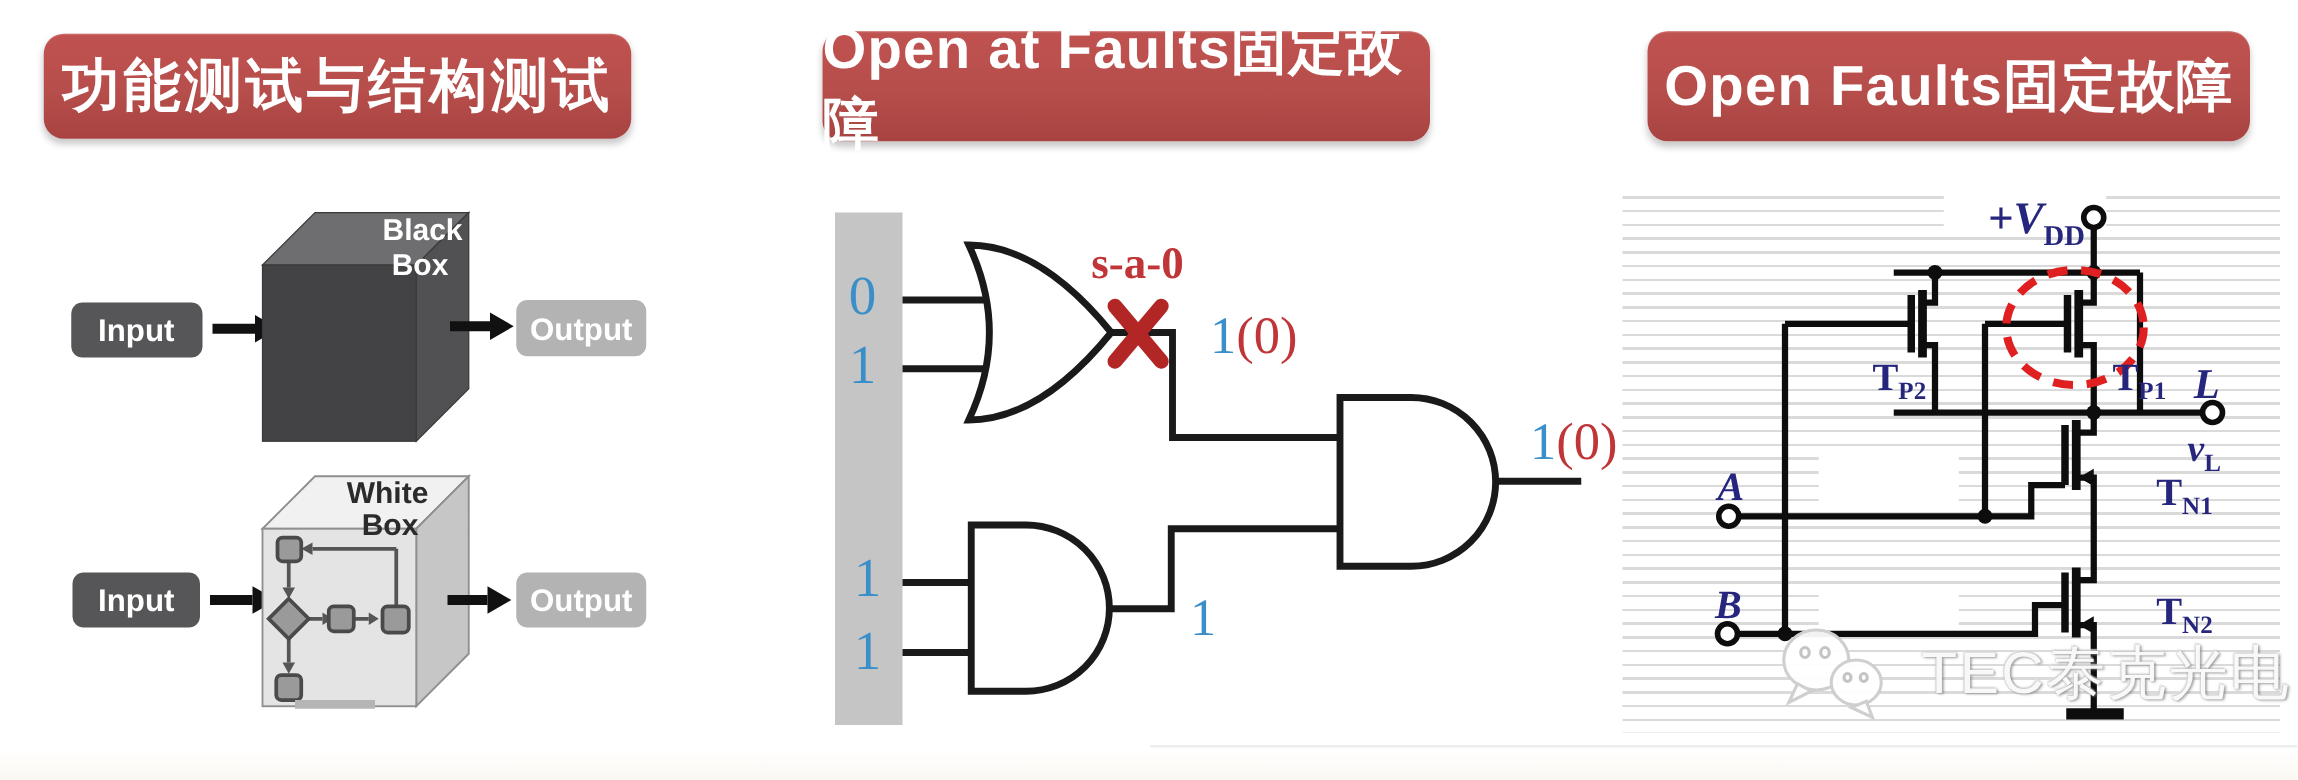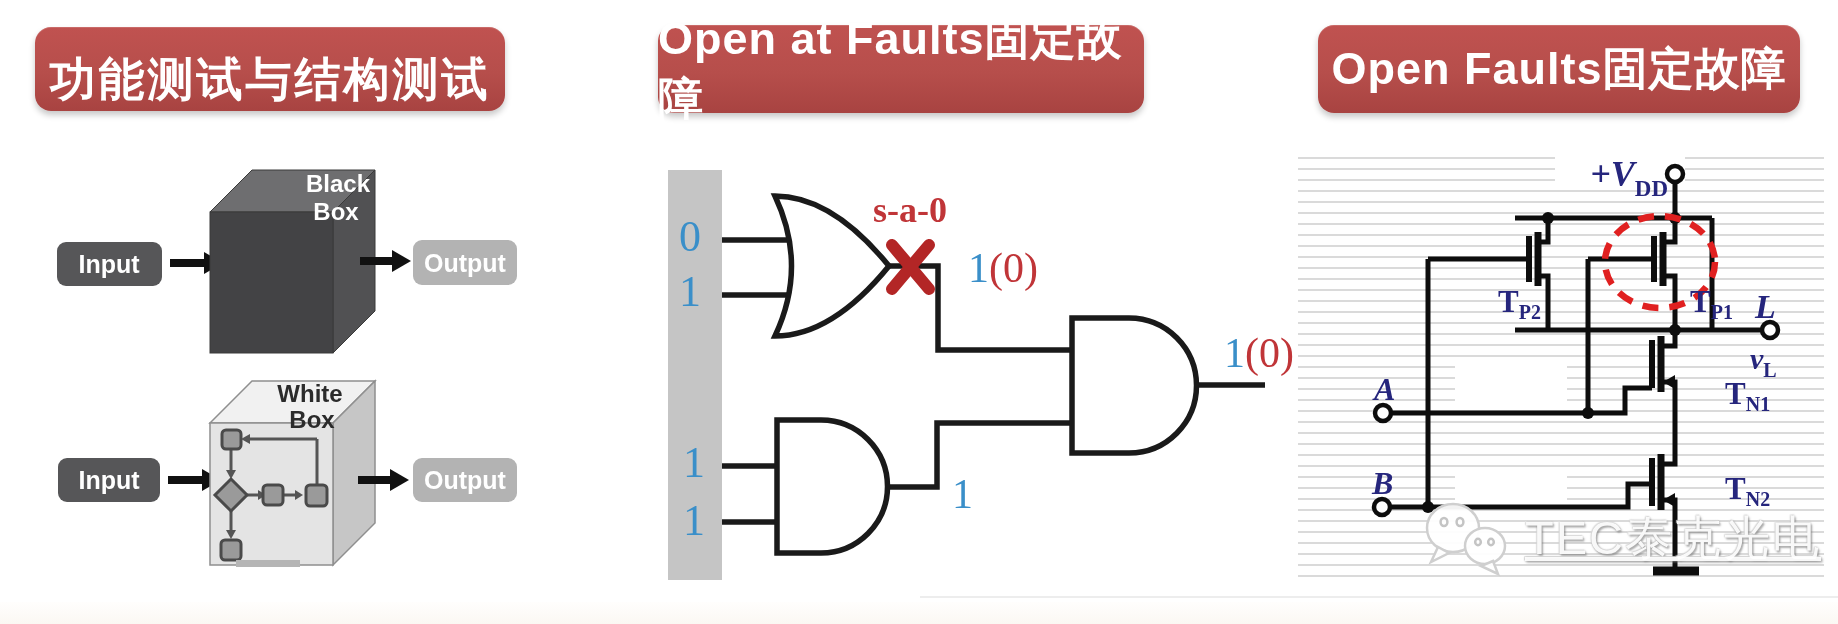--- a/index.html
+++ b/index.html
@@ -4,36 +4,36 @@
 <style>
   html,body{margin:0;padding:0;background:#ffffff;}
   .stage{position:relative;width:1838px;height:624px;background:#ffffff;overflow:hidden;
          font-family:"Liberation Sans", sans-serif;}
 
   
   .banner{position:absolute;display:flex;align-items:center;justify-content:center;
           background:linear-gradient(180deg,#c05250 0%,#b64e4b 55%,#a84341 100%);
           border-radius:16px;color:#ffffff;font-weight:bold;
           box-shadow:0 4px 6px rgba(0,0,0,.22), inset 0 1px 0 rgba(255,255,255,.14);}
-  .banner-left{left:35px;top:27px;width:470px;height:84px;font-size:46px;letter-spacing:3px;align-items:flex-end;}
+  .banner-left{left:35px;top:27px;width:470px;height:84px;font-size:46px;letter-spacing:3px;}
   .banner-mid{left:658px;top:25px;width:486px;height:88px;font-size:45px;letter-spacing:1px;}
   .banner-right{left:1318px;top:25px;width:482px;height:88px;font-size:45px;letter-spacing:1px;}
 
   
   .fig{position:absolute;}
   .ruled-bg{position:absolute;left:1298px;top:148px;width:526px;height:438px;
             background:repeating-linear-gradient(180deg,#ffffff 0px,#ffffff 9px,#dadada 9px,#dadada 11px);}
   .right-svg{position:absolute;left:1300px;top:128px;}
 
   
   .watermark{position:absolute;left:1422px;top:498px;display:flex;align-items:center;z-index:6;}
   .watermark-text{font-size:47px;letter-spacing:2px;color:rgba(255,255,255,.93);
                   text-shadow:0 0 2px rgba(150,150,150,.85),1.5px 1.5px 2px rgba(110,110,110,.55),
                               -1px -1px 1px rgba(235,235,235,.8);
-                  white-space:nowrap;margin-left:11px;text-decoration:underline;}
+                  white-space:nowrap;margin-left:23px;}
 
   .artifact-bar{position:absolute;left:236px;top:560px;width:64px;height:7px;background:#b5b5b5;}
   .bottom-line{position:absolute;left:920px;top:596px;width:918px;height:2px;background:#ededed;}
   .bottom-strip{position:absolute;left:0;top:602px;width:1838px;height:22px;
                 background:linear-gradient(180deg,#fffefd,#fbf8f3);}
 
   svg text{font-family:"Liberation Serif", serif;}
   .sans{font-family:"Liberation Sans", sans-serif;}
 </style>
 </head>

